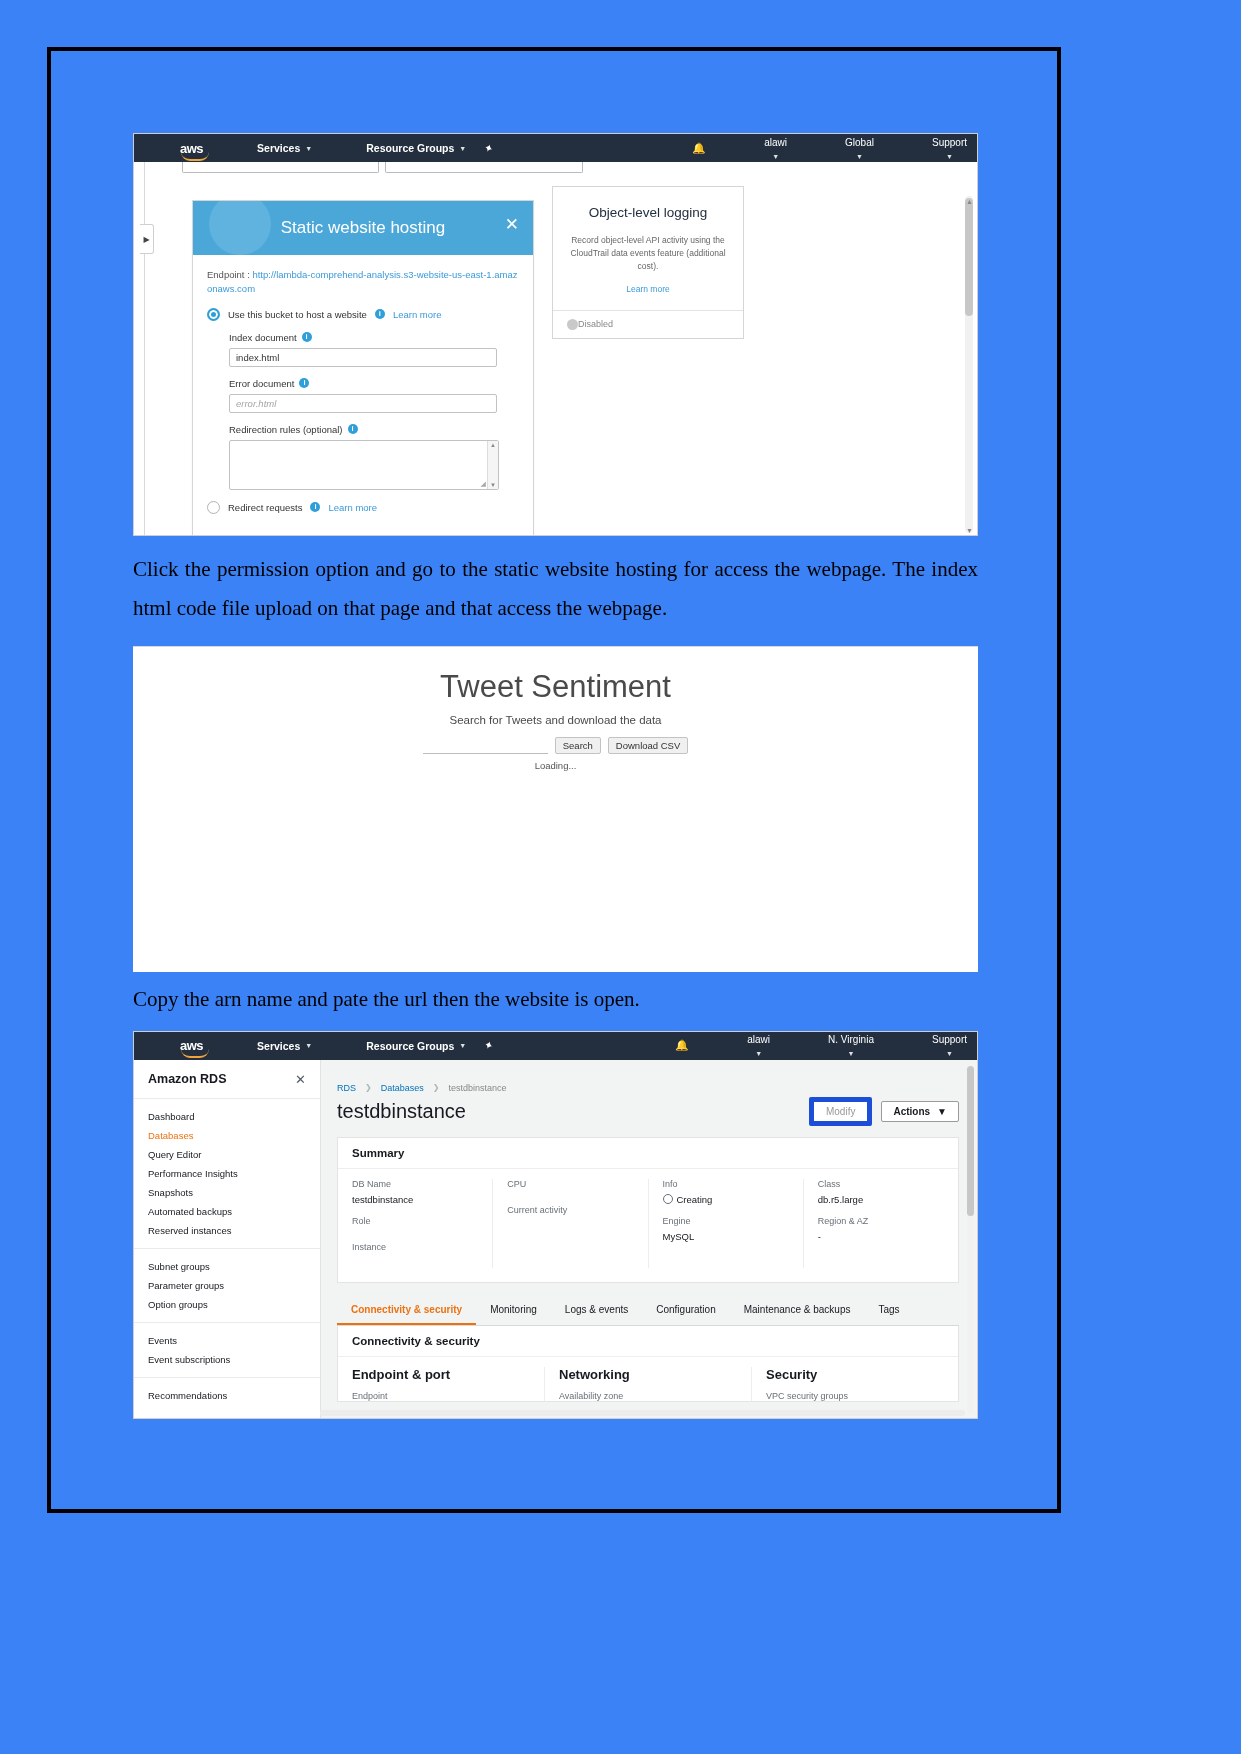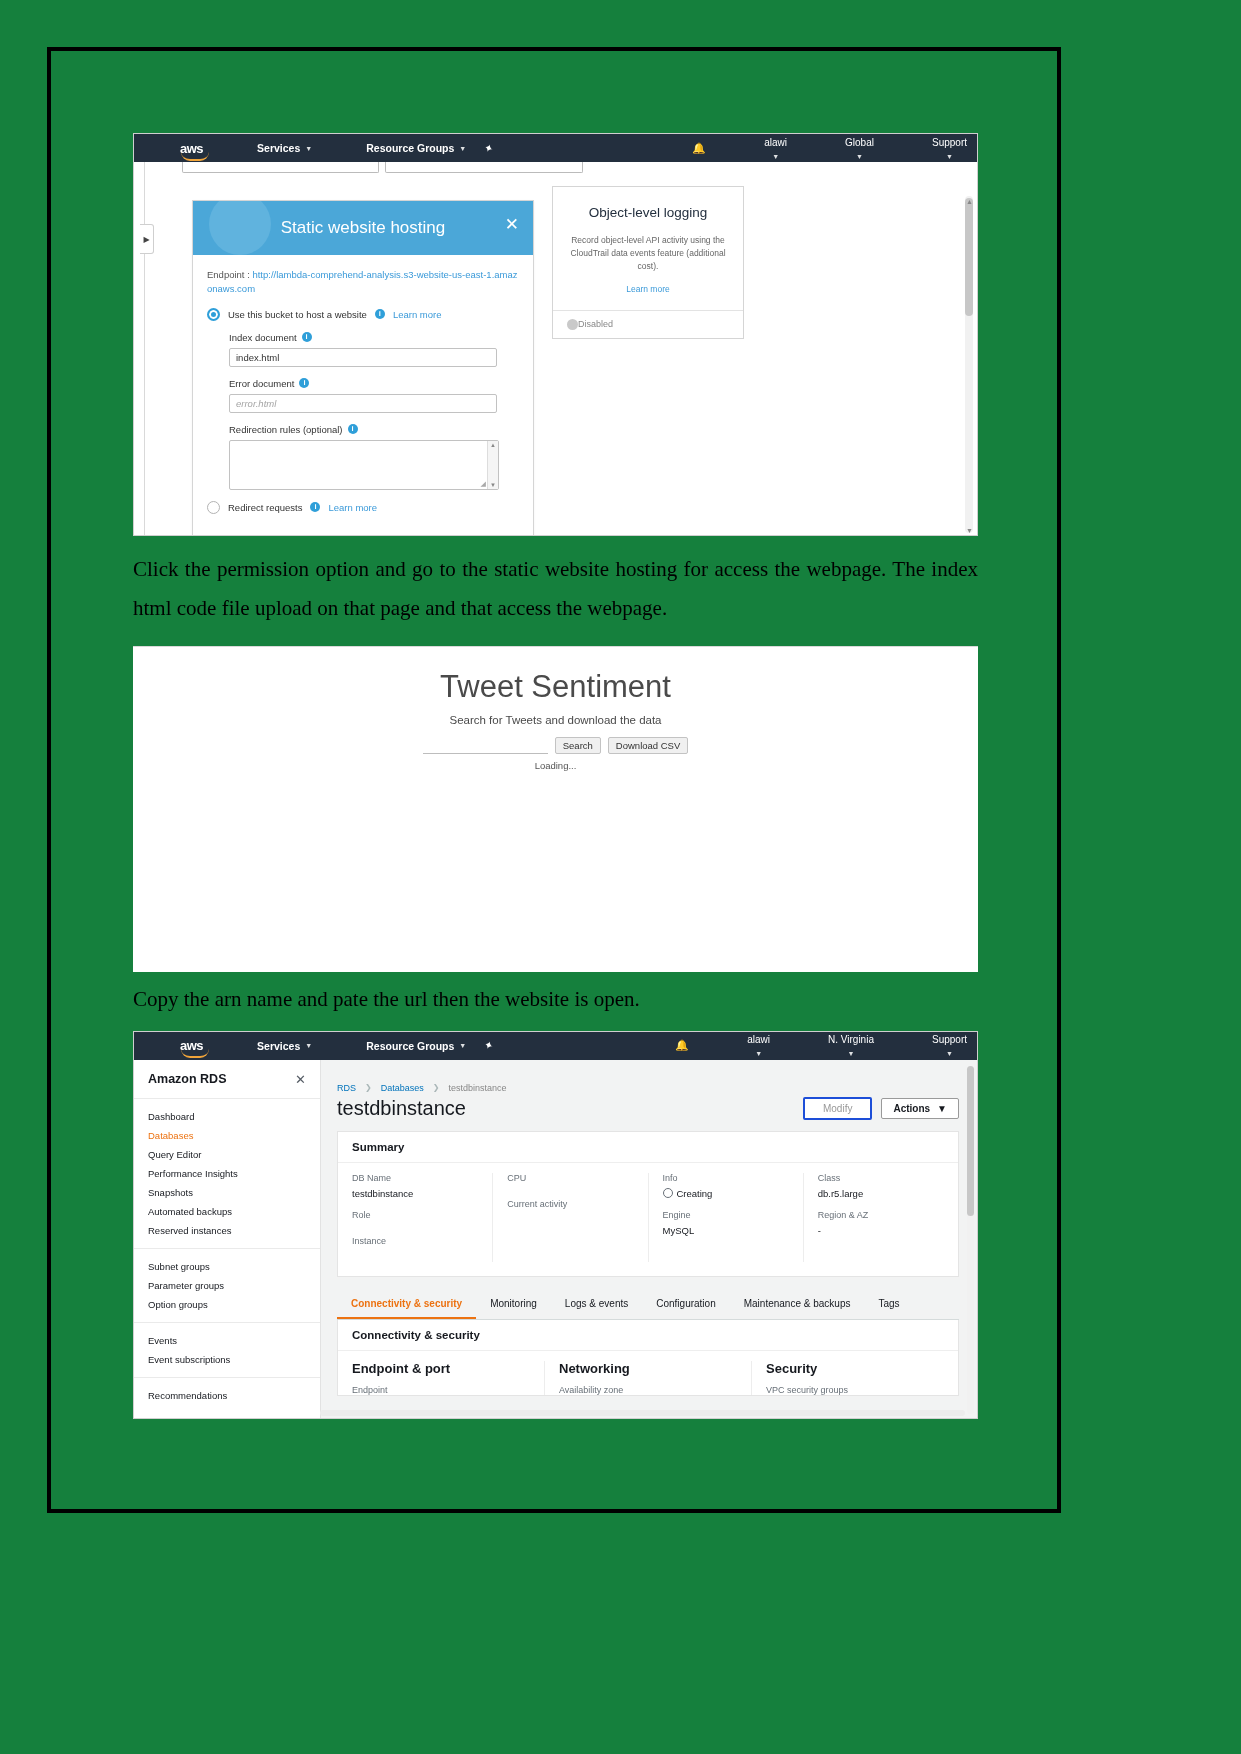--- a/index.html
+++ b/index.html
@@ -1,18 +1,18 @@
 <!DOCTYPE html>
 <html><head>
 <meta charset="utf-8">
 <style>
   html,body{margin:0;padding:0;background:#ffffff;}
   body{width:1241px;height:1754px;font-family:"Liberation Serif",serif;overflow:hidden;}
 
-  .page{position:relative;width:1241px;height:1754px;background:#15803d;}
+  .page{position:relative;width:1241px;height:1754px;background:#3b82f6;}
   
   .page-border{position:absolute;left:47px;top:47px;width:1014px;height:1466px;border:4px solid #000;box-sizing:border-box;}
 
   .content{position:absolute;left:133px;top:133px;width:845px;}
 
   
   .shot{position:relative;background:#fff;box-sizing:border-box;}
   .aws-nav{height:28px;background:#232f3e;display:flex;align-items:center;padding:0 10px;box-sizing:border-box;position:relative;}
   .aws-logo{color:#fff;font-family:"Liberation Sans",sans-serif;font-weight:bold;font-size:13px;letter-spacing:-.5px;margin-left:36px;position:relative;line-height:1;}
   .aws-logo .smile{position:absolute;left:1px;top:10px;width:28px;height:7px;border-bottom:2.5px solid #f0a43a;border-radius:0 0 14px 14px;}
@@ -91,21 +91,21 @@
   .rds-link{padding:4px 14px;font-size:9.5px;color:#16191f;}
   .rds-link.active{color:#ec7211;}
   .rds-main{flex:1;background:#f2f3f3;position:relative;overflow:hidden;}
   .crumb{display:flex;align-items:flex-start;gap:9px;font-family:"Liberation Sans",sans-serif;font-size:9px;padding:23px 0 0 16px;}
   .crumb a{color:#0073bb;text-decoration:none;}
   .crumb .sep{color:#aab7b8;font-size:8px;}
   .crumb .cur{color:#888;}
   .rds-title-row{display:flex;align-items:center;padding:4px 18px 0 16px;}
   .rds-title-row h2{margin:0;font-family:"Liberation Sans",sans-serif;font-size:20px;font-weight:normal;color:#16191f;}
   .rds-actions{margin-left:auto;display:flex;gap:9px;align-items:center;}
-  .btn-light{font-family:"Liberation Sans",sans-serif;font-size:10px;color:#999;background:#fff;border:2px solid #1d4ed8;border-radius:2px;padding:4px 18px;}
+  .btn-light{font-family:"Liberation Sans",sans-serif;font-size:10px;color:#999;background:#fff;border:5px solid #1d4ed8;border-radius:2px;padding:4px 12px;}
   .btn-strong{font-family:"Liberation Sans",sans-serif;font-size:10px;color:#16191f;background:#fff;border:1px solid #9a9a9a;border-radius:2px;padding:4px 11px;font-weight:bold;display:flex;align-items:center;gap:7px;}
   .card{background:#fff;border:1px solid #e4e4e4;margin:11px 18px 0 16px;}
   .card-h{padding:9px 14px;font-family:"Liberation Sans",sans-serif;font-size:11.5px;font-weight:bold;color:#16191f;border-bottom:1px solid #eee;}
   .sum-grid{display:flex;padding:10px 0 14px;}
   .sum-col{flex:1;padding:0 14px;border-right:1px solid #ededed;font-family:"Liberation Sans",sans-serif;}
   .sum-col:last-child{border-right:none;}
   .sum-k{font-size:9px;color:#687078;margin-bottom:5px;}
   .sum-v{font-size:9.5px;color:#16191f;margin-bottom:11px;display:flex;align-items:center;gap:4px;}
   .sum-v .clock{width:8px;height:8px;border-radius:50%;border:1px solid #687078;display:inline-block;}
   .rds-tabs{display:flex;margin:13px 18px 0 16px;border-bottom:1px solid #d5dbdb;font-family:"Liberation Sans",sans-serif;font-size:10px;}

